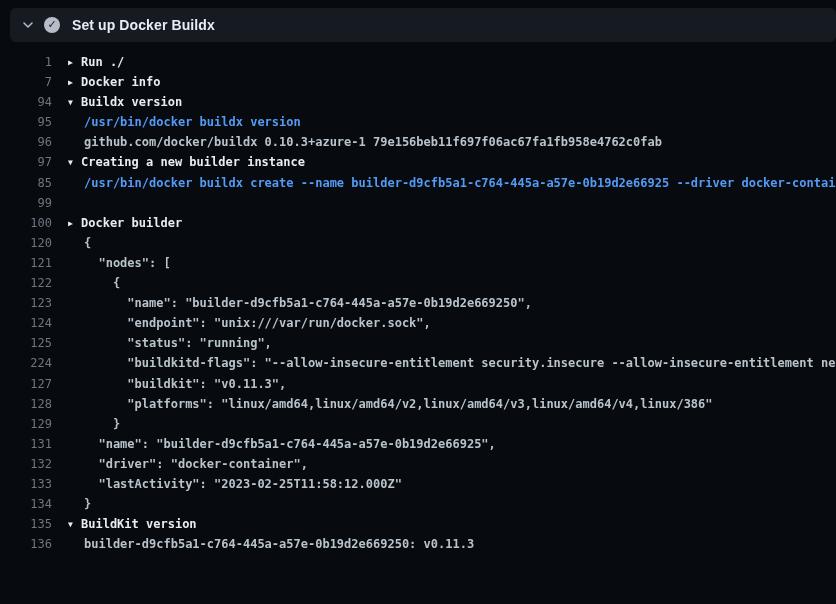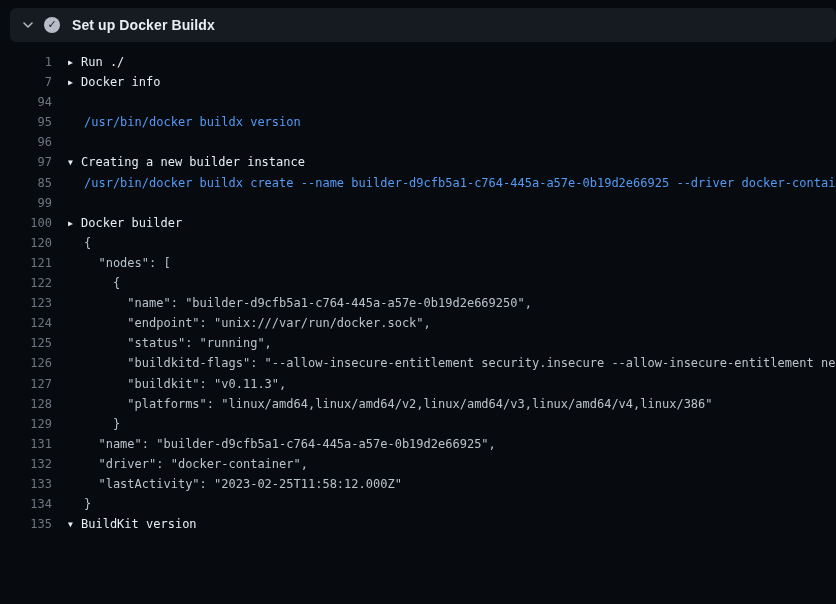--- a/index.html
+++ b/index.html
@@ -44,21 +44,21 @@
     height: 20.1px;
     line-height: 20.1px;
     white-space: pre;
   }
   .num {
     flex: 0 0 52px;
     text-align: right;
     color: var(--line_number, #6e7681);
     cursor: pointer;
   }
-  .cell { margin-left: 16px; }
+  .cell { margin-left: 16px; font-weight: bold; }
   .row.group .cell { color: var(--title_text, #e6edf3); cursor: pointer; }
   .arrow {
     display:inline-block;
     width: 13px;
     font-size: 8px;
     vertical-align: 1px;
     color: var(--title_text, #dfe5ea);
   }
   .row.command .cell { margin-left: 32px; color: var(--accent_blue, #539bf5); }
   .row.output .cell  { margin-left: 32px; color: var(--output_text, #b9c3cc); }
@@ -74,37 +74,38 @@
         <path d="M2 4 L6 8 L10 4" fill="none" stroke="#b0b8c0" stroke-width="1.6" stroke-linecap="round" stroke-linejoin="round"></path>
       </svg>
     </span>
     <span class="status-circle">✓</span>
     <span class="step-title">Set up Docker Buildx</span>
   </div>
 
   <div class="log">
       <div class="row group"><span class="num">1</span><span class="cell"><span class="arrow">▶</span><span>Run ./</span></span></div>
       <div class="row group"><span class="num">7</span><span class="cell"><span class="arrow">▶</span><span>Docker info</span></span></div>
-      <div class="row group"><span class="num">94</span></div>
+      <div class="row group"><span class="num">94</span><span class="cell"><span class="arrow">▼</span><span>Buildx version</span></span></div>
       <div class="row command"><span class="num">95</span><span class="cell">/usr/bin/docker buildx version</span></div>
-      <div class="row output"><span class="num">96</span></div>
+      <div class="row output"><span class="num">96</span><span class="cell">github.com/docker/buildx 0.10.3+azure-1 79e156beb11f697f06ac67fa1fb958e4762c0fab</span></div>
       <div class="row group"><span class="num">97</span><span class="cell"><span class="arrow">▼</span><span>Creating a new builder instance</span></span></div>
       <div class="row command"><span class="num">85</span><span class="cell">/usr/bin/docker buildx create --name builder-d9cfb5a1-c764-445a-a57e-0b19d2e66925 --driver docker-container</span></div>
       <div class="row output"><span class="num">99</span></div>
       <div class="row group"><span class="num">100</span><span class="cell"><span class="arrow">▶</span><span>Docker builder</span></span></div>
       <div class="row output"><span class="num">120</span><span class="cell">{</span></div>
       <div class="row output"><span class="num">121</span><span class="cell">  "nodes": [</span></div>
       <div class="row output"><span class="num">122</span><span class="cell">    {</span></div>
       <div class="row output"><span class="num">123</span><span class="cell">      "name": "builder-d9cfb5a1-c764-445a-a57e-0b19d2e669250",</span></div>
       <div class="row output"><span class="num">124</span><span class="cell">      "endpoint": "unix:///var/run/docker.sock",</span></div>
       <div class="row output"><span class="num">125</span><span class="cell">      "status": "running",</span></div>
-      <div class="row output"><span class="num">126</span><span class="cell">      "buildkitd-flags": "--allow-insecure-entitlement security.insecure --allow-insecure-entitlement network</span></div>
+      <div class="row output"><span class="num">224</span><span class="cell">      "buildkitd-flags": "--allow-insecure-entitlement security.insecure --allow-insecure-entitlement network</span></div>
       <div class="row output"><span class="num">127</span><span class="cell">      "buildkit": "v0.11.3",</span></div>
       <div class="row output"><span class="num">128</span><span class="cell">      "platforms": "linux/amd64,linux/amd64/v2,linux/amd64/v3,linux/amd64/v4,linux/386"</span></div>
       <div class="row output"><span class="num">129</span><span class="cell">    }</span></div>
       <div class="row output"><span class="num">131</span><span class="cell">  "name": "builder-d9cfb5a1-c764-445a-a57e-0b19d2e66925",</span></div>
       <div class="row output"><span class="num">132</span><span class="cell">  "driver": "docker-container",</span></div>
       <div class="row output"><span class="num">133</span><span class="cell">  "lastActivity": "2023-02-25T11:58:12.000Z"</span></div>
       <div class="row output"><span class="num">134</span><span class="cell">}</span></div>
       <div class="row group"><span class="num">135</span><span class="cell"><span class="arrow">▼</span><span>BuildKit version</span></span></div>
+      <div class="row output"><span class="num">136</span><span class="cell">builder-d9cfb5a1-c764-445a-a57e-0b19d2e669250: v0.11.3</span></div>
     </div>
 
 </div>
 
 </body></html>

